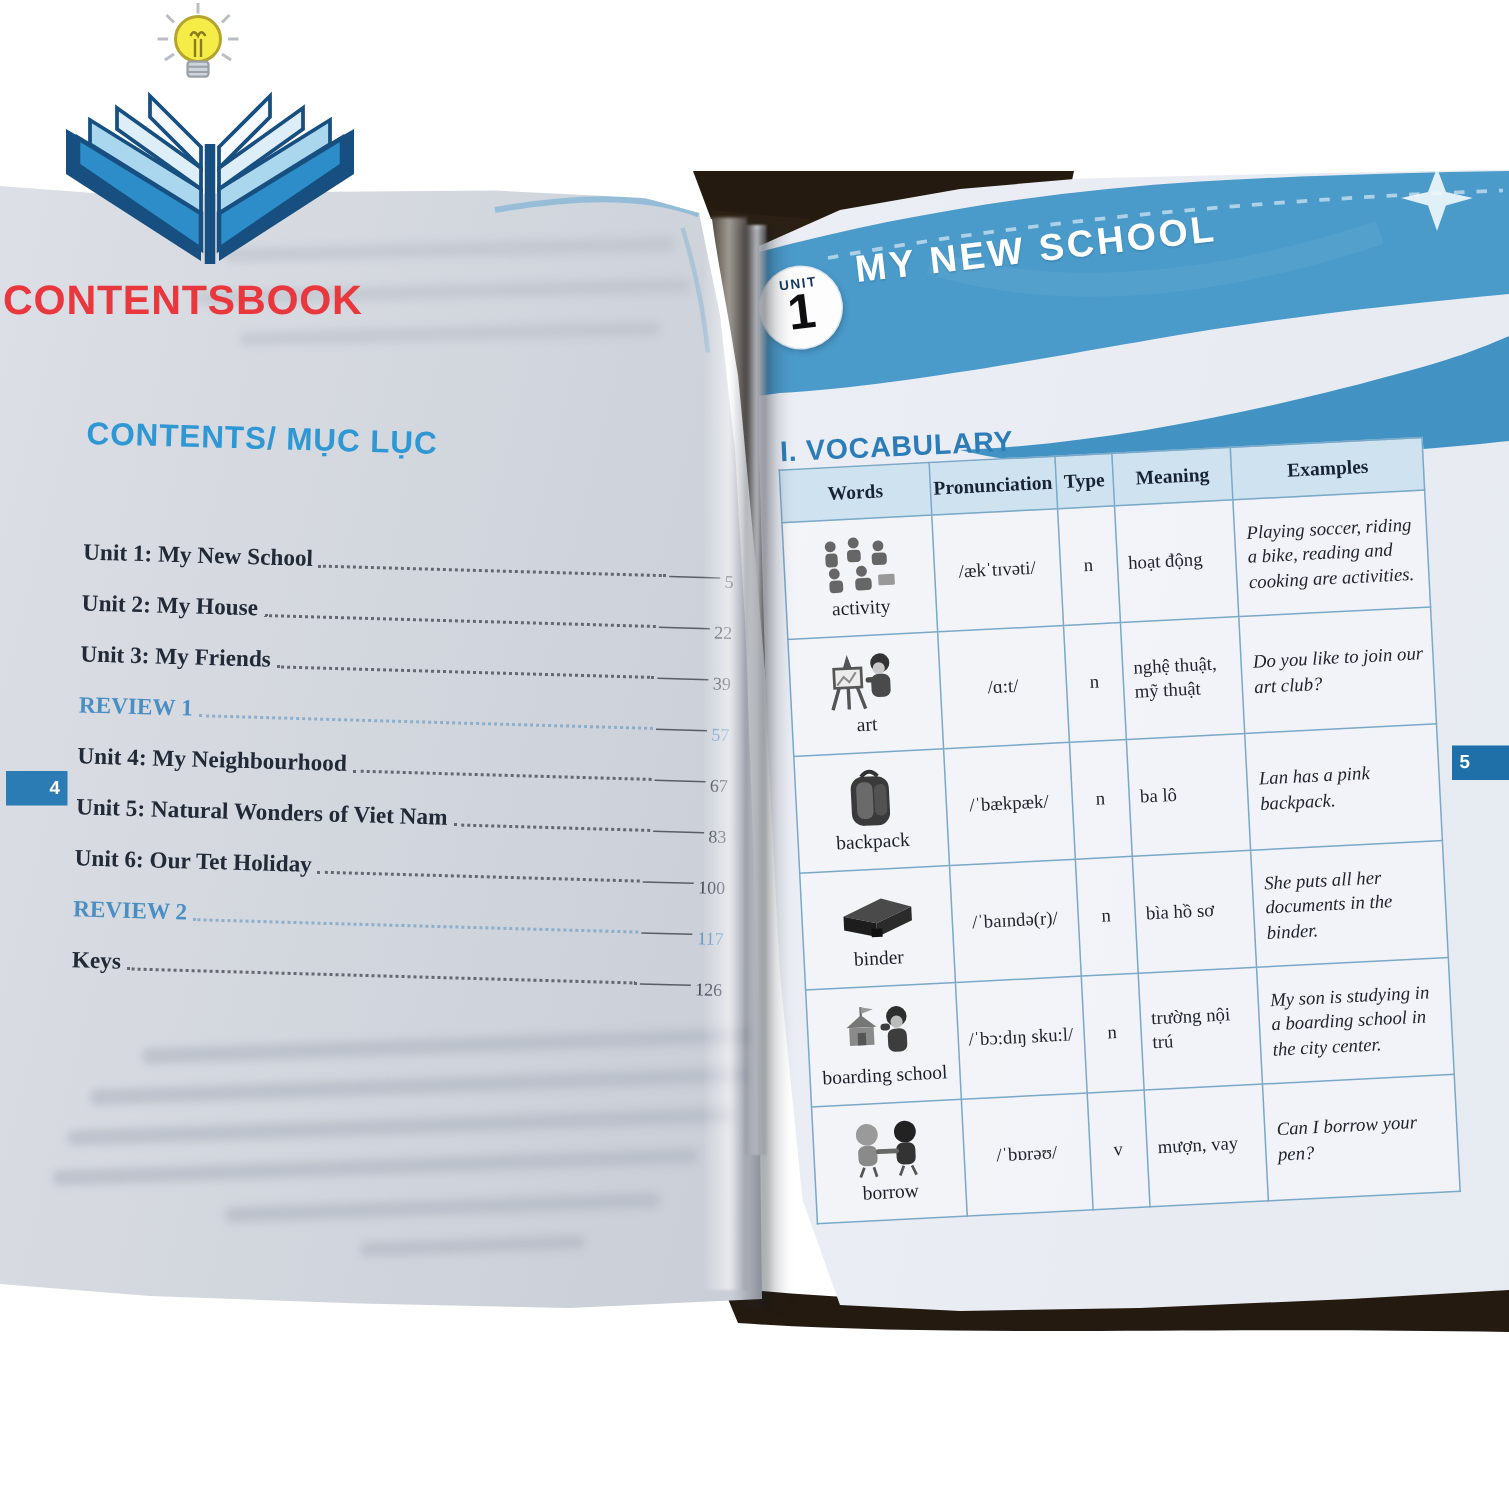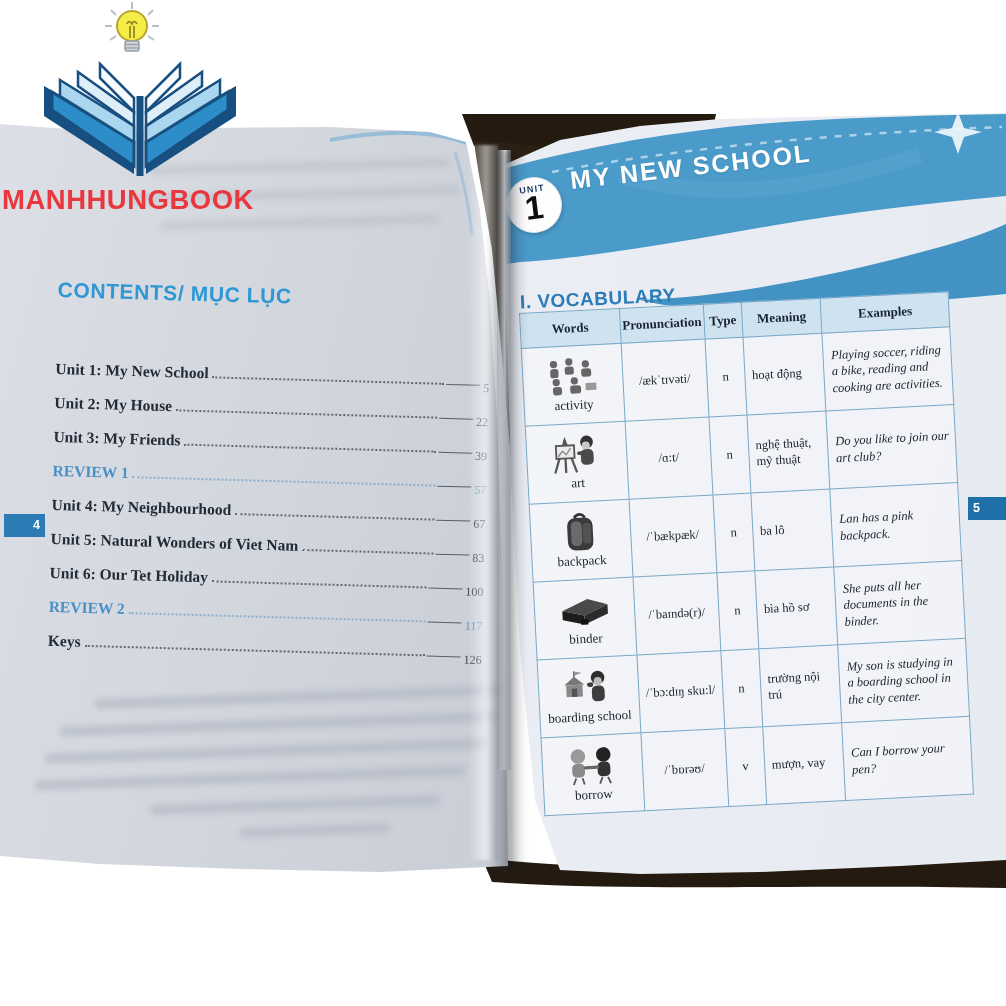--- a/index.html
+++ b/index.html
@@ -378,16 +378,16 @@
       <polygon points="190,40 108,90 108,114 190,58" fill="#2c8dc8" stroke="#174f80" stroke-width="3"></polygon>
       <polygon points="22,28 96,74 96,90 22,44" fill="#aad6ee" stroke="#174f80" stroke-width="2.5"></polygon>
       <polygon points="182,28 108,74 108,90 182,44" fill="#aad6ee" stroke="#174f80" stroke-width="2.5"></polygon>
       <polygon points="40,20 96,60 96,74 40,34" fill="#ddeef8" stroke="#174f80" stroke-width="2.5"></polygon>
       <polygon points="164,20 108,60 108,74 164,34" fill="#ddeef8" stroke="#174f80" stroke-width="2.5"></polygon>
       <polygon points="62,12 96,46 96,60 62,26" fill="#f4fafd" stroke="#174f80" stroke-width="2.5"></polygon>
       <polygon points="142,12 108,46 108,60 142,26" fill="#f4fafd" stroke="#174f80" stroke-width="2.5"></polygon>
       <path d="M102,44 L102,124" stroke="#174f80" stroke-width="7"></path>
     </svg>
     <div class="logo-text">
-      <span class="p1">MANHHUNG</span><span class="p2">BOOK</span>
+      <span class="p1">CONTENTS</span><span class="p2">BOOK</span>
     </div>
   </div>
 </div>
 
 </body></html>

